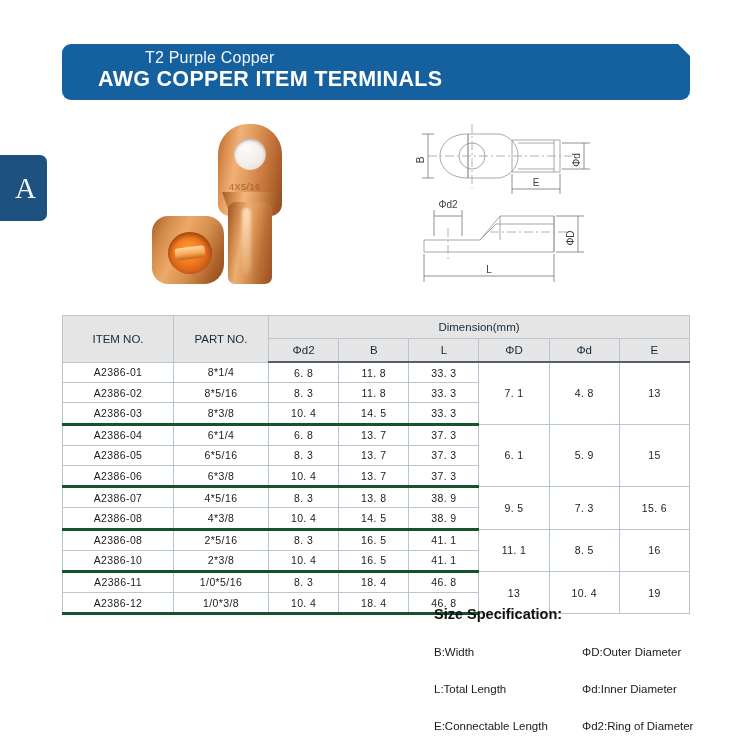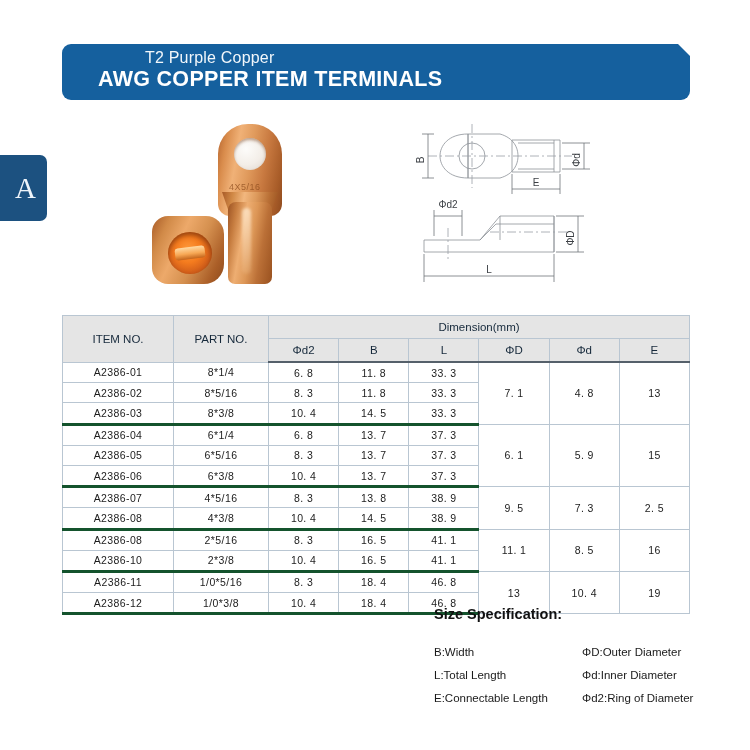--- a/index.html
+++ b/index.html
@@ -249,21 +249,21 @@
   }
   .sizespec-title {
     font-size: 14.5px;
     font-weight: bold;
     color: #111111;
     margin-bottom: 24px;
   }
   .sizespec-grid {
     display: grid;
     grid-template-columns: 148px 1fr;
-    row-gap: 11px;
+    row-gap: 25px;
     font-size: 11.5px;
     color: #1a1a1a;
   }
 </style>
 </head>
 <body>
 
 <div class="side-tab">
   <span class="side-tab-letter">A</span>
 </div>
@@ -429,21 +429,21 @@
         <td>37. 3</td>
       </tr>
       <tr>
         <td>A2386-07</td>
         <td>4*5/16</td>
         <td>8. 3</td>
         <td>13. 8</td>
         <td>38. 9</td>
         <td rowspan="2" class="merged">9. 5</td>
         <td rowspan="2" class="merged">7. 3</td>
-        <td rowspan="2" class="merged">2. 5</td>
+        <td rowspan="2" class="merged">15. 6</td>
       </tr>
       <tr class="grp-end">
         <td>A2386-08</td>
         <td>4*3/8</td>
         <td>10. 4</td>
         <td>14. 5</td>
         <td>38. 9</td>
       </tr>
       <tr>
         <td>A2386-08</td>

